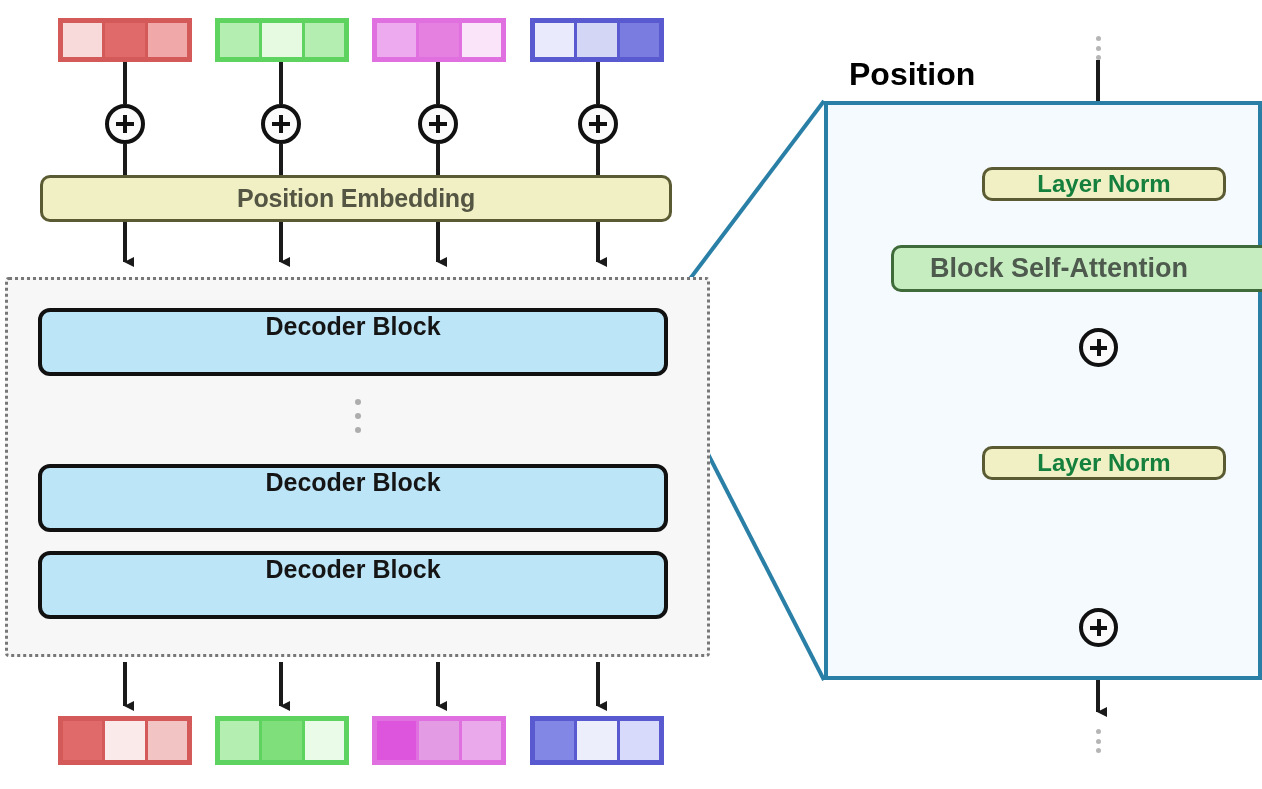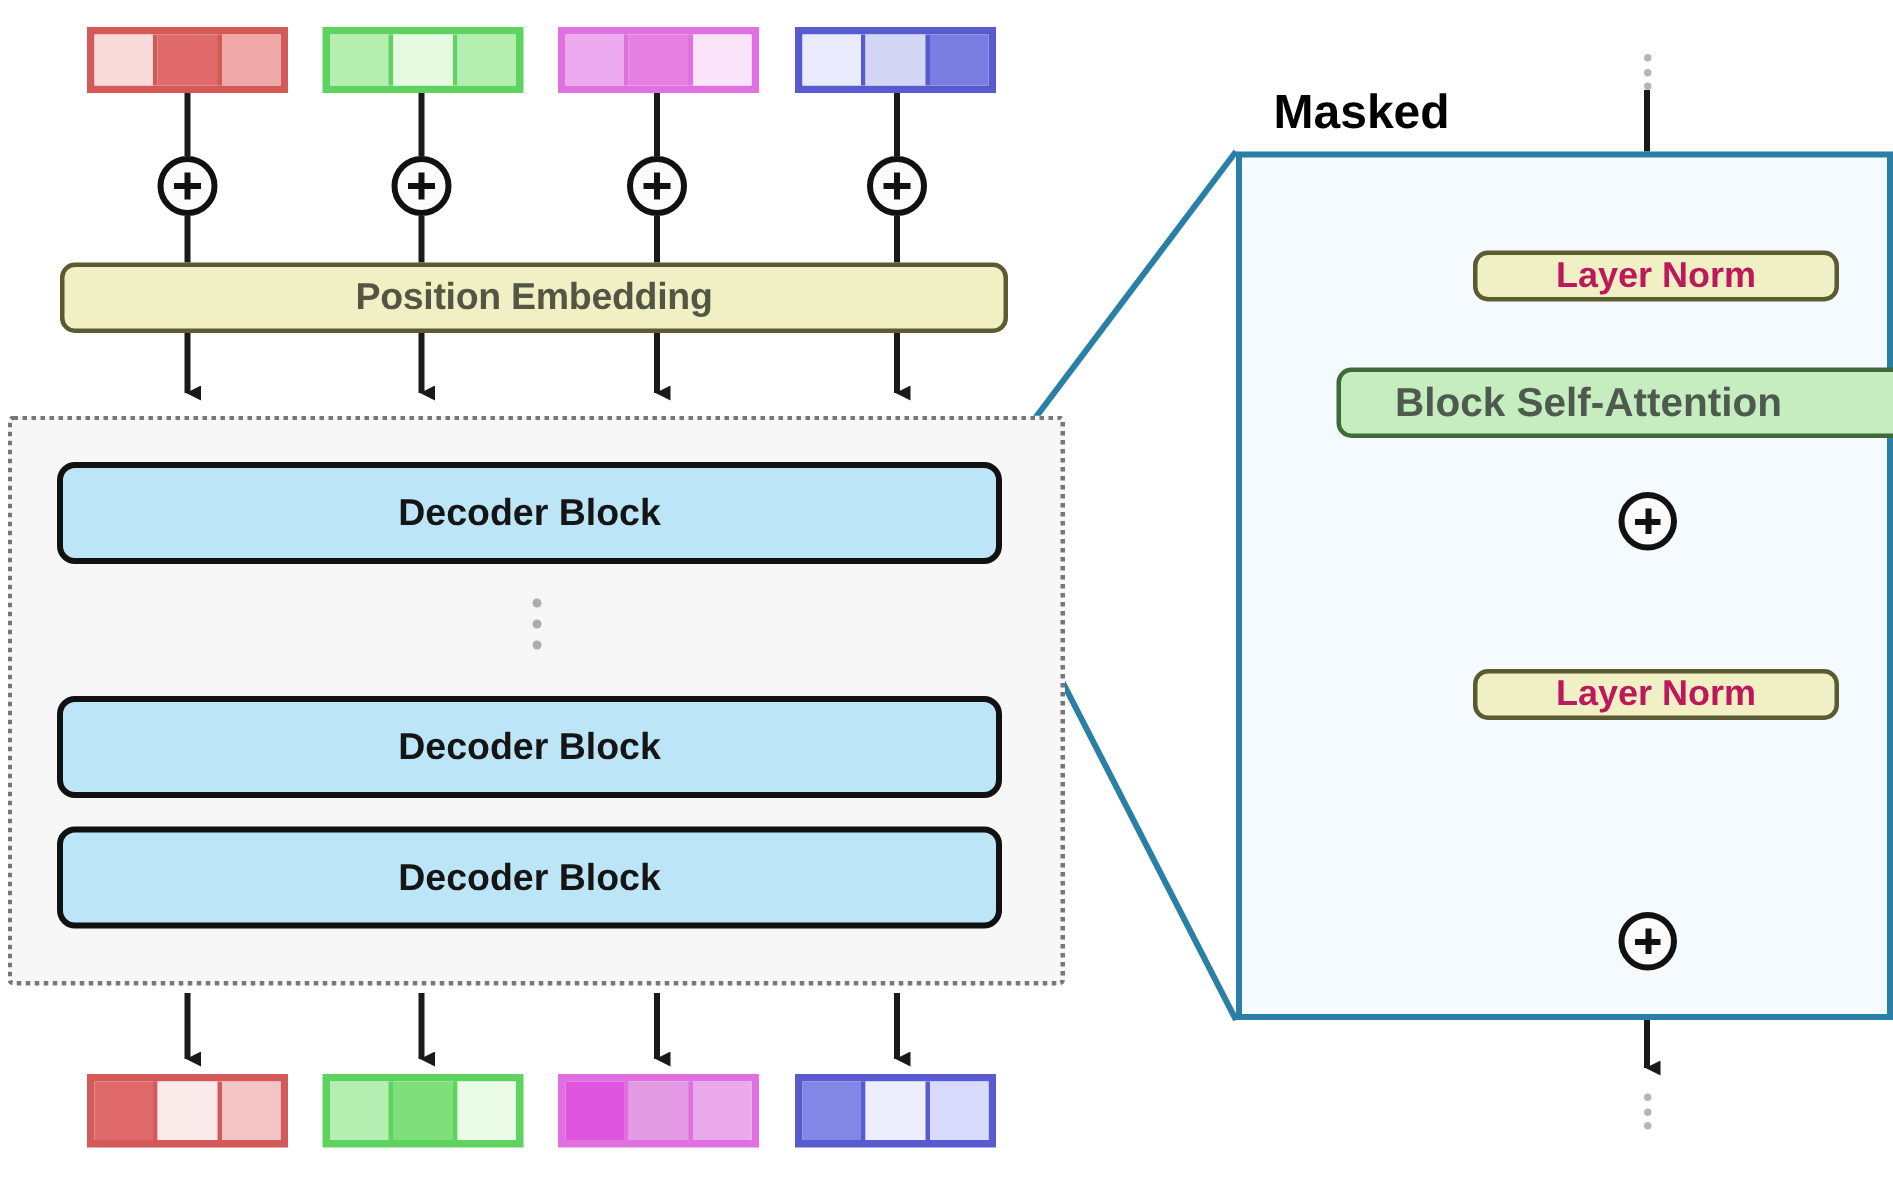--- a/index.html
+++ b/index.html
@@ -65,21 +65,20 @@
     border-radius: 4px;
     z-index: 1;
   }
   .dec-block {
     position: absolute;
     box-sizing: border-box;
     background: #bce5f7;
     border: 4px solid #111111;
     border-radius: 12px;
     display: flex;
-    align-items: center;
     justify-content: center;
     color: #151515;
     font-weight: bold;
     z-index: 2;
   }
   .vdots {
     position: absolute;
     z-index: 2;
     display: flex;
     flex-direction: column;
@@ -111,21 +110,21 @@
   }
   .ln-box {
     position: absolute;
     box-sizing: border-box;
     background: #f0f0c4;
     border: 3px solid #5b5b33;
     border-radius: 10px;
     display: flex;
     align-items: center;
     justify-content: center;
-    color: #be185d;
+    color: #15803d;
     font-weight: bold;
     z-index: 4;
     white-space: nowrap;
   }
   .msa-box {
     position: absolute;
     box-sizing: border-box;
     background: #c6edc0;
     border: 3px solid #3f6b3a;
     border-radius: 10px;
@@ -353,21 +352,21 @@
       <div class="token-cell" style="background: rgb(234, 169, 234); border-right-color: rgb(224, 112, 224);"></div>
     </div>
   <div class="token-strip" style="left: 530px; top: 716px; width: 134px; height: 49px; border-color: rgb(90, 90, 208);">
       <div class="token-cell" style="background: rgb(130, 134, 228); border-right-color: rgb(90, 90, 208);"></div>
       <div class="token-cell" style="background: rgb(237, 238, 252); border-right-color: rgb(90, 90, 208);"></div>
       <div class="token-cell" style="background: rgb(215, 218, 250); border-right-color: rgb(90, 90, 208);"></div>
     </div>
 
   <div class="decoder-panel" style="left: 824px; top: 101px; width: 438px; height: 579px; background: rgb(244, 250, 253); border-color: rgb(42, 127, 166);"></div>
 
-  <div class="decoder-title" style="left:849px; top:56px; font-size:32px;">Masked</div>
+  <div class="decoder-title" style="left:849px; top:56px; font-size:32px;">Position</div>
 
   <div class="dot-trail" style="left:1095px; top:36px; width:6px; height:24px;">
     <span></span>
     <span></span>
     <span></span>
   </div>
 
   <div class="ln-box" style="left: 982px; top: 167px; width: 244px; height: 34px; font-size: 24px; background: rgb(240, 240, 196); border-color: rgb(91, 91, 51);">
     <span>Layer Norm</span>
   </div>

